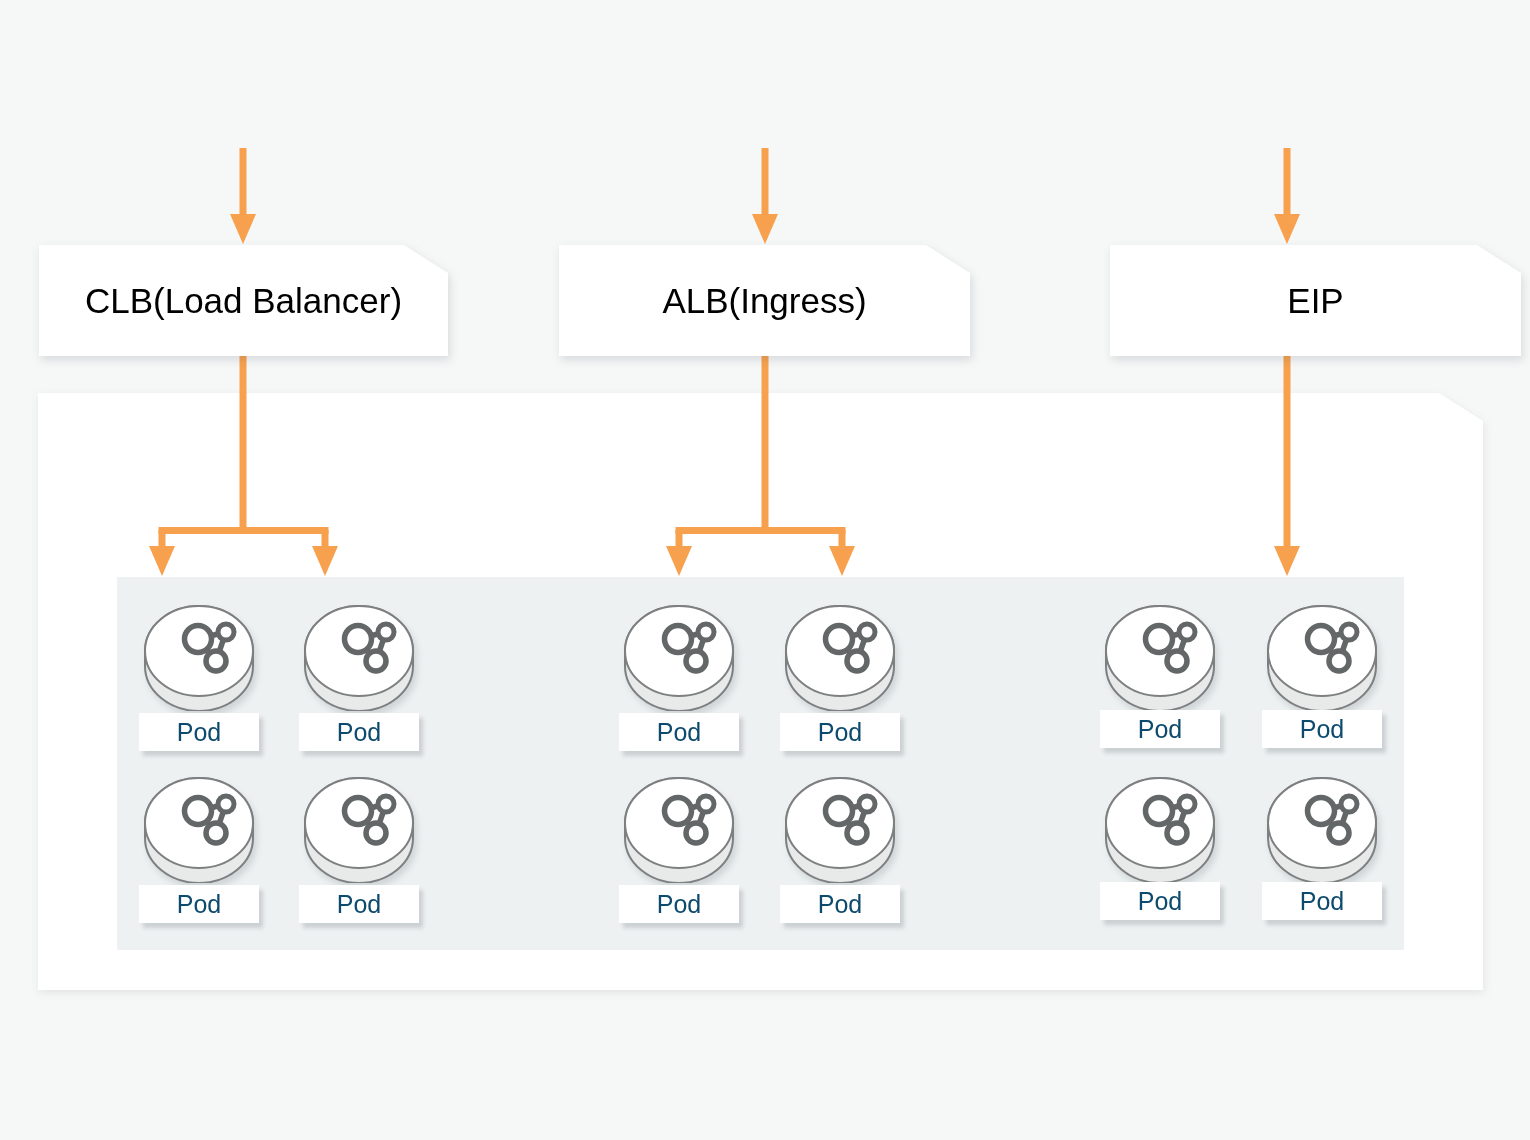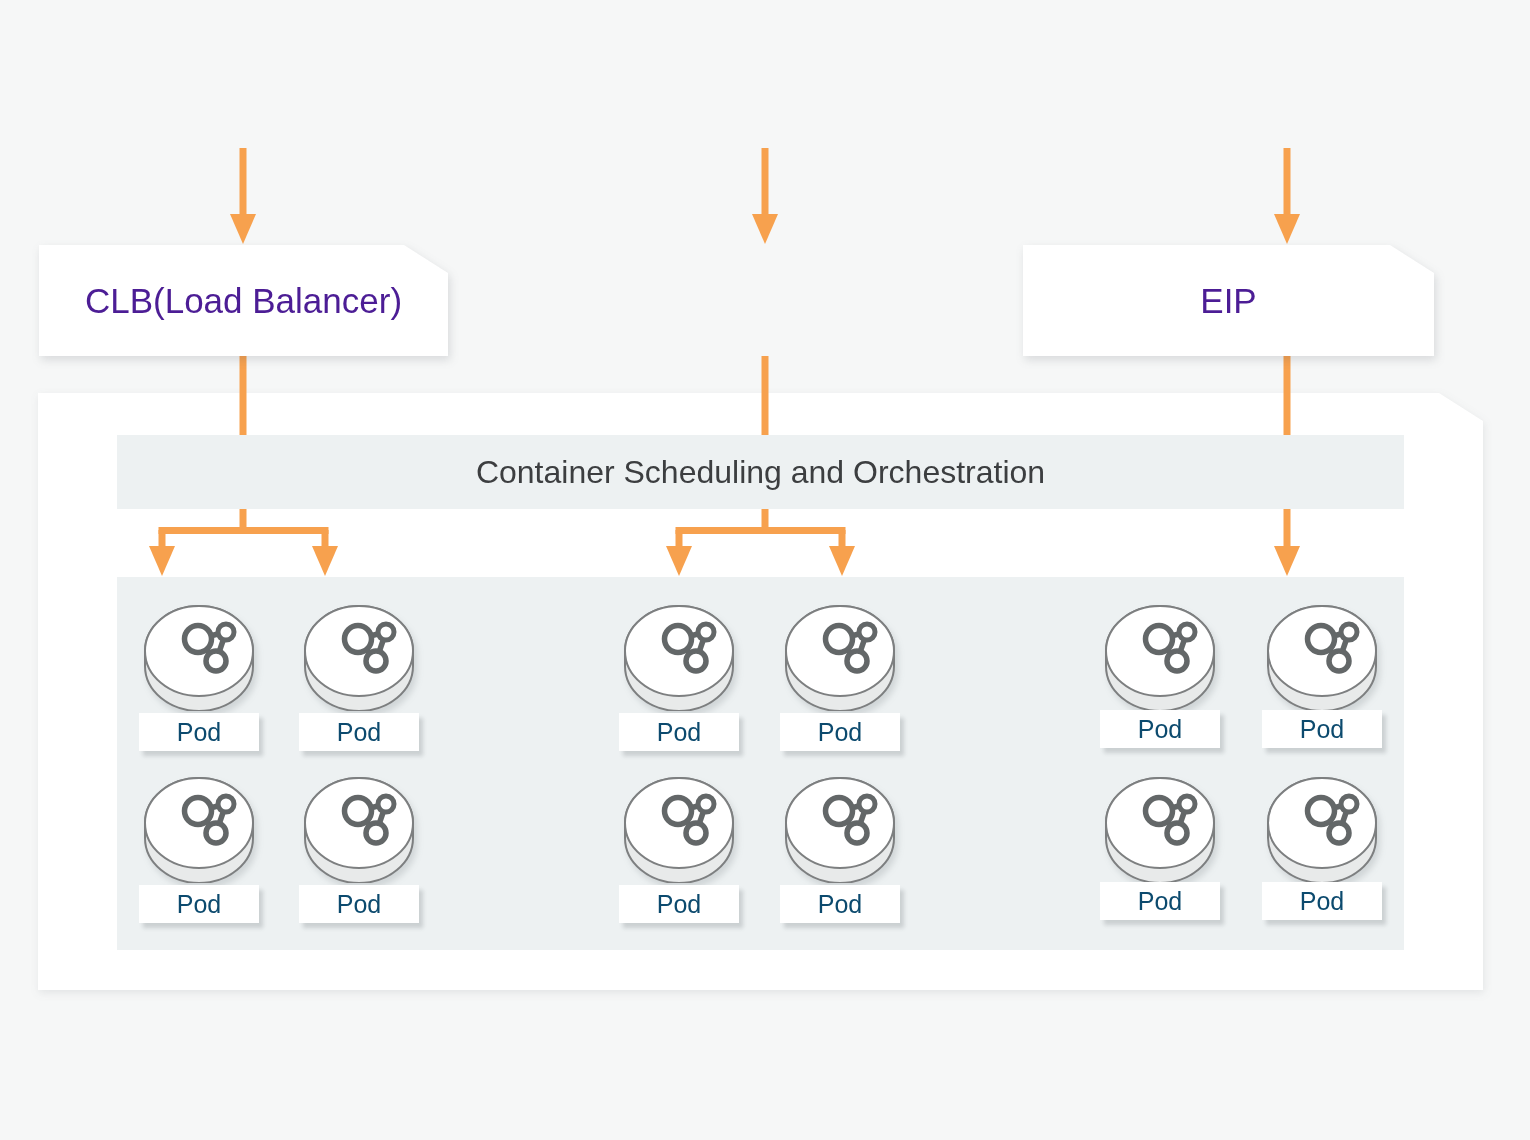--- a/index.html
+++ b/index.html
@@ -13,21 +13,21 @@
   
   .shadow-wrap{position:absolute;filter:drop-shadow(2px 4px 5px rgba(60,70,80,0.16));}
   .shadow-wrap.outer{filter:drop-shadow(1px 3px 4px rgba(60,70,80,0.10));}
   .notched{
     width:100%;height:100%;
     background:#FFFFFF;
     clip-path:polygon(0 0, calc(100% - 44px) 0, 100% 28px, 100% 100%, 0 100%);
     display:flex;align-items:center;justify-content:center;
   }
   .top-box{z-index:5;}
-  .top-box .notched{font-size:35px;color:#4c1d95;}
+  .top-box .notched{font-size:35px;color:#000000;}
   .outer-box{left:38px;top:393px;width:1445px;height:597px;z-index:1;}
   
   .band{position:absolute;left:117px;width:1287px;background:#EDF1F2;z-index:3;}
   .band.header{top:435px;height:74px;display:flex;align-items:center;justify-content:center;
                font-size:32px;color:#3C3E40;}
   .band.pods{top:577px;height:373px;}
   
   svg.arrows{position:absolute;left:0;top:0;z-index:2;}
   svg.arrows line{stroke:#F7A14E;stroke-width:7px;}
   svg.arrows polygon{fill:#F7A14E;}
@@ -97,31 +97,33 @@
       <polygon points="666,546 692,546 679,576"></polygon>
       <line x1="842" y1="530" x2="842" y2="549"></line>
       <polygon points="829,546 855,546 842,576"></polygon>
     </g>
     <g>
       <line x1="1287" y1="356" x2="1287" y2="549"></line>
       <polygon points="1274,546 1300,546 1287,576"></polygon>
     </g>
   </svg>
 
-  <div class="band header">
-    <span>Container Scheduling and Orchestration</span>
-  </div>
   <div class="band pods"></div>
 
   <div class="shadow-wrap top-box" style="left:39px;top:245px;width:409px;height:111px">
     <div class="notched">
         <span>CLB(Load Balancer)</span>
       </div>
   </div>
-  <div class="shadow-wrap top-box" style="left:1023px;top:245px;width:411px;height:111px">
+  <div class="shadow-wrap top-box" style="left:559px;top:245px;width:411px;height:111px">
+    <div class="notched">
+        <span>ALB(Ingress)</span>
+      </div>
+  </div>
+  <div class="shadow-wrap top-box" style="left:1110px;top:245px;width:411px;height:111px">
     <div class="notched">
         <span>EIP</span>
       </div>
   </div>
 
   <div class="pod" style="left:144px;top:605px">
     <svg width="110" height="106" viewBox="0 0 110 106">
         <use href="#cyl"></use>
       </svg>
   </div>

